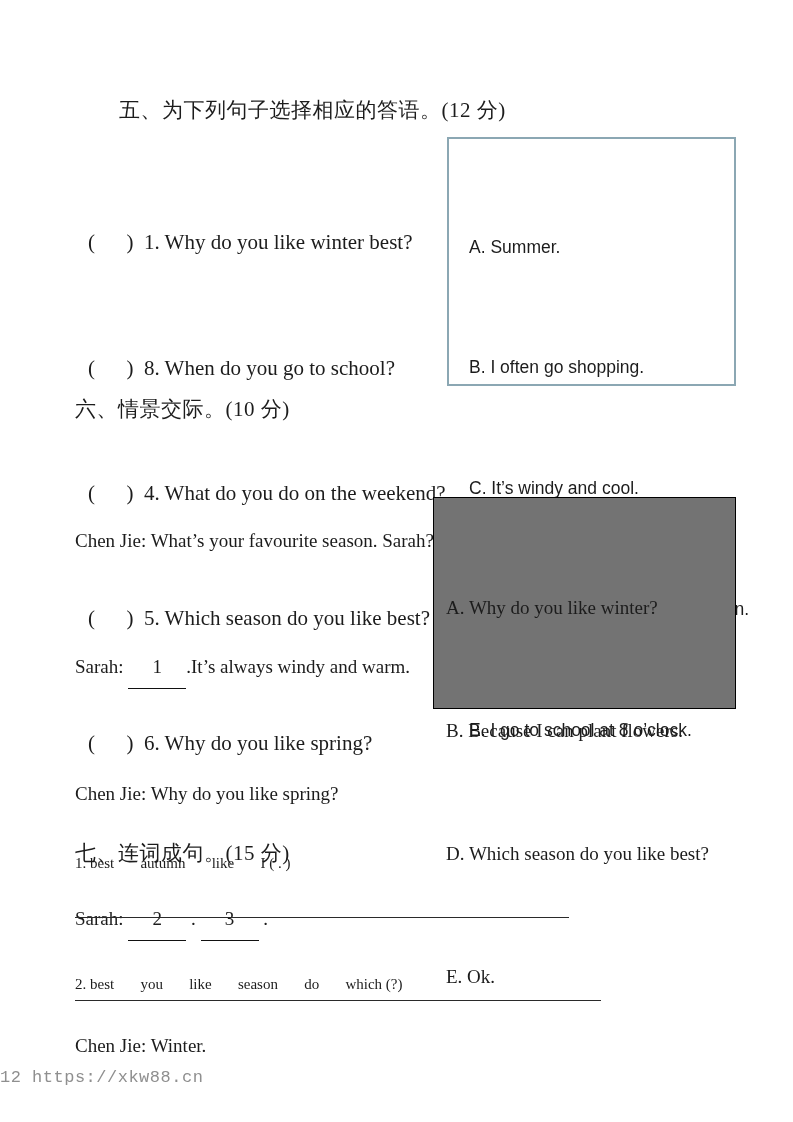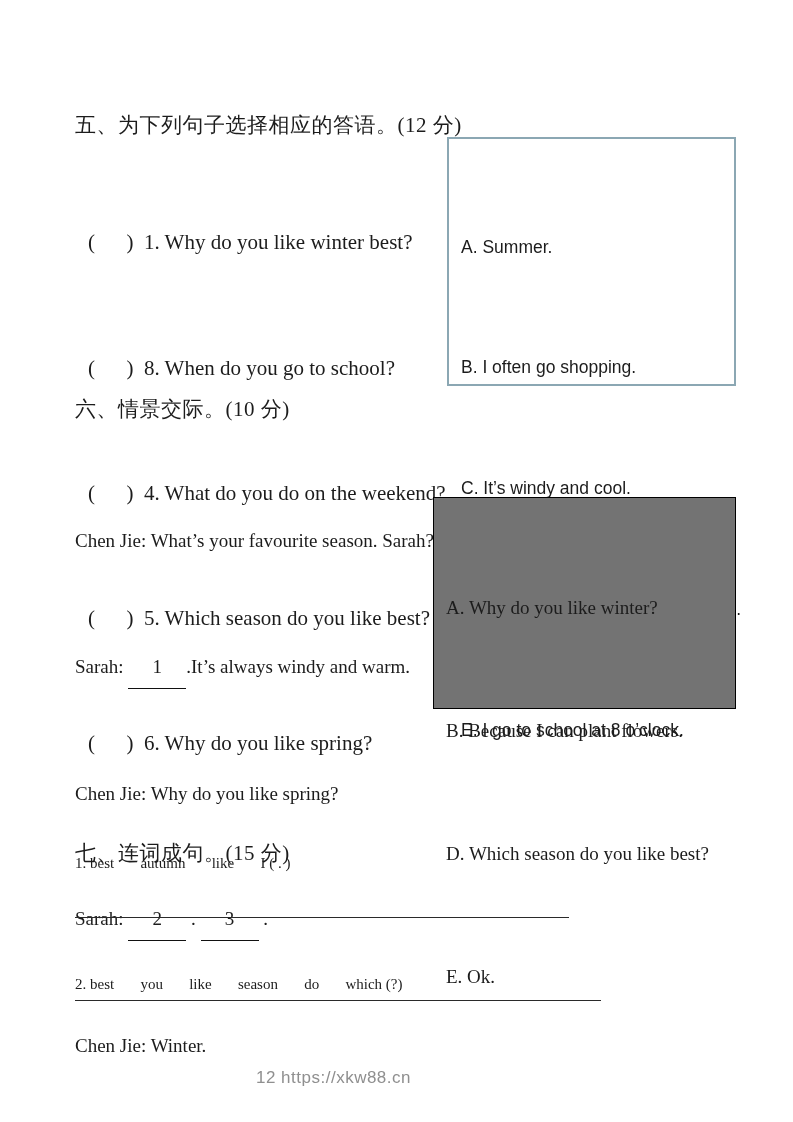--- a/index.html
+++ b/index.html
@@ -9,34 +9,34 @@
     background:#ffffff;
     font-family:"Liberation Serif","DejaVu Serif",serif;
     color:#1c1c1c;
     overflow:hidden;
   }
   .zh-title {
     position:absolute; left:75px;
     font-size:21px; letter-spacing:0.5px;
     white-space:pre;
   }
-  #s5-title { top:111px; }
+  #s5-title { top:96px;margin-left:44px; }
   #s6-title { top:395px; }
   #s7-title { top:839px;text-align:right; }
 
   .q-list {
     position:absolute; left:88px; top:139px;
     font-size:21px; line-height:41.7px;
     white-space:pre;
   }
   .answer-box1 {
     position:absolute; left:447px; top:137px;
     width:289px; height:249px; box-sizing:border-box;
     border:2px solid #8ba7b3;
-    padding:7px 0 0 12px;
+    padding:7px 0 0 20px;
     font-family:"Liberation Sans","DejaVu Sans",sans-serif;
     font-size:17.5px; line-height:40.3px;
     white-space:pre;
   }
   .dialogue {
     position:absolute; left:75px; top:437px;
     font-size:19px; line-height:41.7px;
     white-space:pre;
   }
   .answer-box2 {
@@ -62,22 +62,21 @@
   #s7-line1 { top:855px; }
   #s7-line2 { top:976px; }
   .write-line {
     position:absolute; left:75px; height:0;
     border-top:1.6px solid #2a2a2a;
   }
   #write-line1 { top:917px; width:494px; }
   #write-line2 { top:1000px; width:526px; }
   .footer {
     position:absolute; left:0; top:1068px; width:667px;
-    text-align:center;
-    font-family:Liberation Sans, sans-serif;
+    font-family:Liberation Mono, monospace;
     font-size:17px; color:#8f8f8f; letter-spacing:0.5px;
   }
 </style>
 </head>
 <body>
 
 <div class="page">
 
   <div class="zh-title" id="s5-title">五、为下列句子选择相应的答语。(12 分)</div>
 

